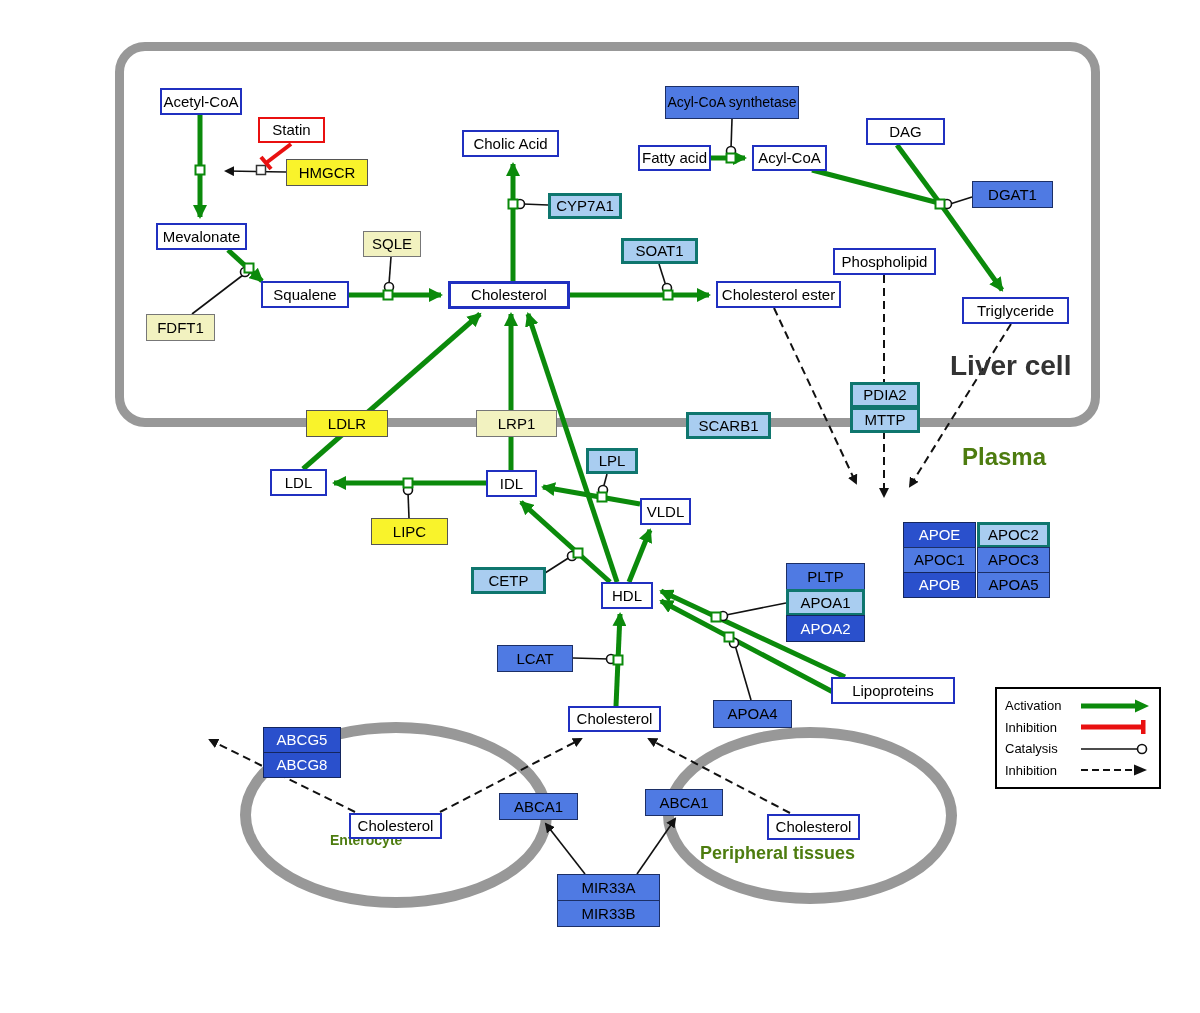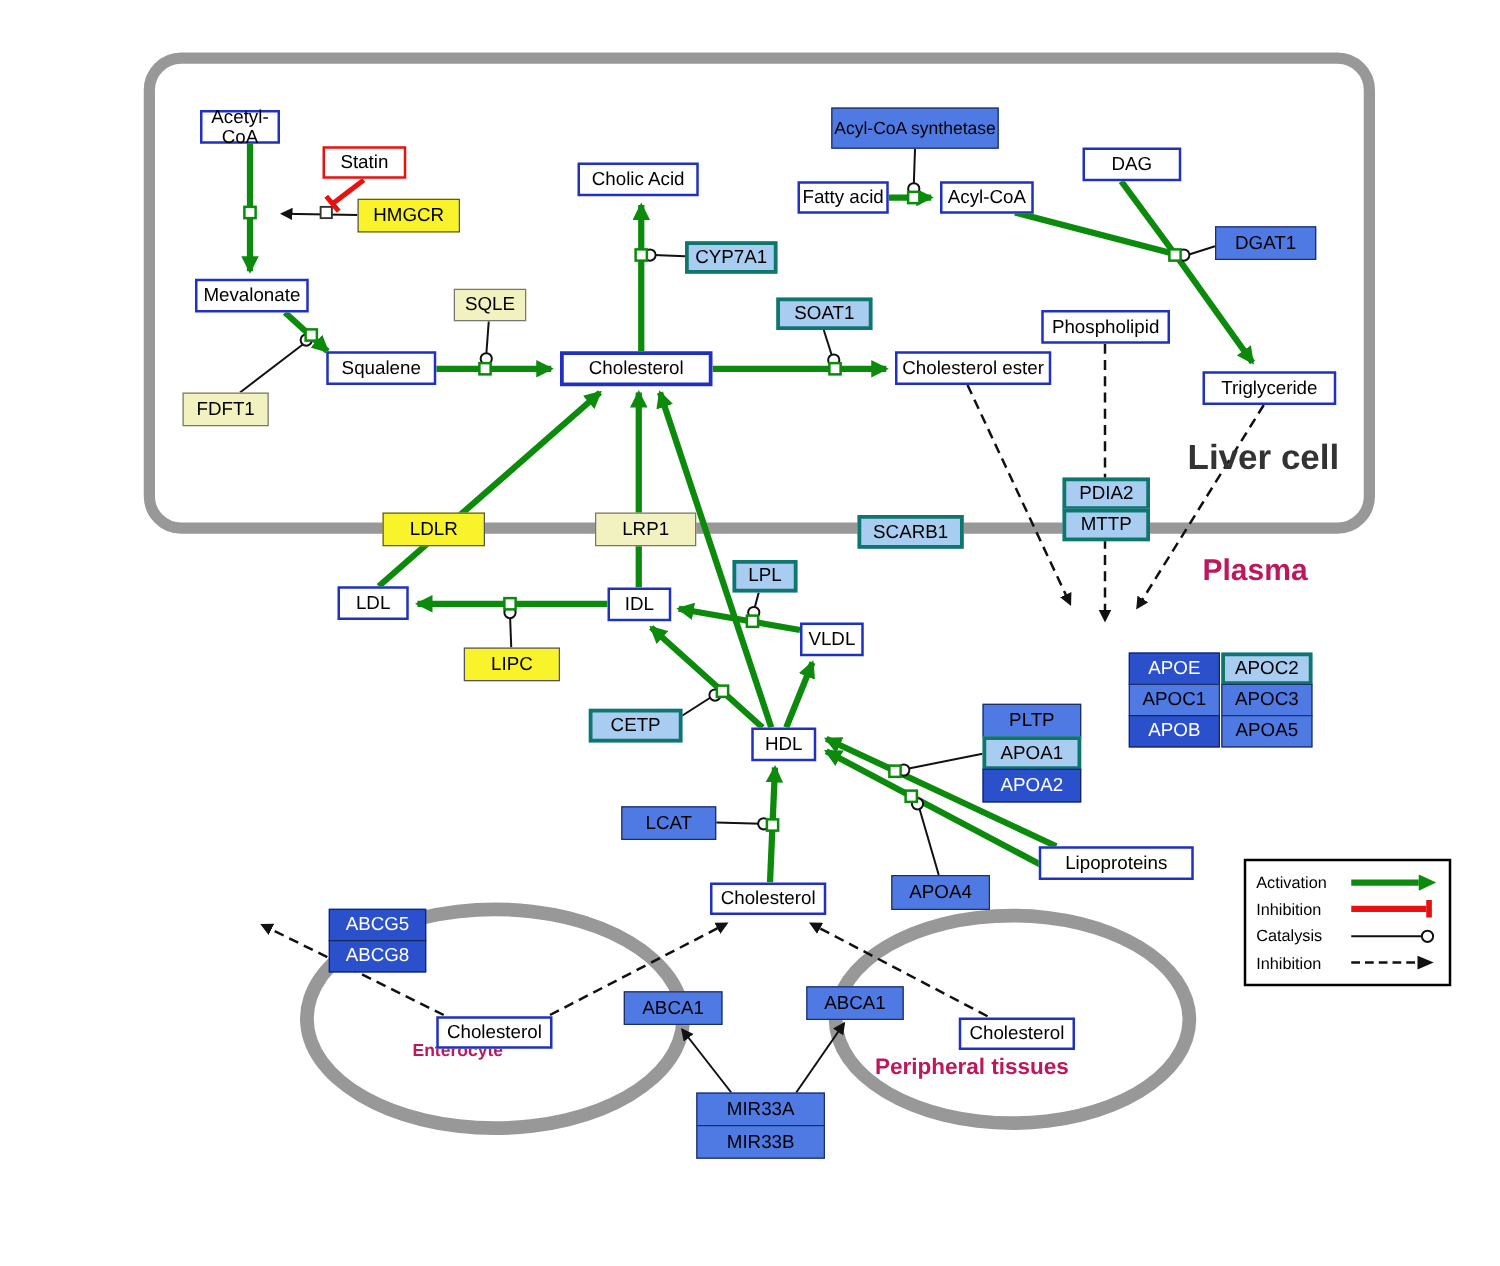--- a/index.html
+++ b/index.html
@@ -3,21 +3,21 @@
 <meta charset="utf-8">
 <style>
   html,body{margin:0;padding:0;background:#fff;}
   #canvas{position:relative;width:1200px;height:1013px;background:#fff;font-family:"Liberation Sans",sans-serif;overflow:hidden;}
 
   
   .compartment{position:absolute;box-sizing:border-box;z-index:0;background:transparent;}
   #liver{left:115px;top:42px;width:985px;height:385px;border:9px solid #989898;border-radius:30px;}
   #entero{left:240px;top:722px;width:312px;height:186px;border:11px solid #989898;border-radius:50%;}
   #periph{left:663px;top:727px;width:294px;height:177px;border:11px solid #989898;border-radius:50%;}
-  .comp-label{position:absolute;z-index:2;font-weight:bold;color:#be185d;white-space:nowrap;}
+  .comp-label{position:absolute;z-index:2;font-weight:bold;color:#4d7c0f;white-space:nowrap;}
   #liver-label{left:950px;top:350px;font-size:28px;color:#333;}
   #plasma-label{left:962px;top:443px;font-size:24px;}
   #entero-label{left:330px;top:832px;font-size:14px;}
   #periph-label{left:700px;top:843px;font-size:18px;}
 
   
   svg.edges{position:absolute;left:0;top:0;z-index:1;}
   .ge{stroke:#0b8a0b;stroke-width:5;fill:none;}
   .ce{stroke:#111;stroke-width:1.6;fill:none;}
   .de{stroke:#111;stroke-width:2;fill:none;stroke-dasharray:8 5;}
@@ -164,21 +164,21 @@
     <rect class="sq" x="711.5" y="612.5" width="9" height="9"></rect>
     <rect class="sq" x="724.5" y="632.5" width="9" height="9"></rect>
     <rect class="sq" x="613.5" y="655.5" width="9" height="9"></rect>
   </svg>
 
   <div class="comp-label" id="liver-label">Liver cell</div>
   <div class="comp-label" id="plasma-label">Plasma</div>
   <div class="comp-label" id="entero-label">Enterocyte</div>
   <div class="comp-label" id="periph-label">Peripheral tissues</div>
 
-  <div class="node met" style="left:160px;top:88px;width:64px;height:27px">Acetyl-CoA</div>
+  <div class="node met" style="left:160px;top:88px;width:82px;height:27px">Acetyl-CoA</div>
   <div class="node statin" style="left:258px;top:117px;width:67px;height:26px">Statin</div>
   <div class="node gy" style="left:286px;top:159px;width:82px;height:27px">HMGCR</div>
   <div class="node met" style="left:156px;top:223px;width:91px;height:27px">Mevalonate</div>
   <div class="node gpy" style="left:363px;top:231px;width:58px;height:26px">SQLE</div>
   <div class="node gpy" style="left:146px;top:314px;width:69px;height:27px">FDFT1</div>
   <div class="node met" style="left:261px;top:281px;width:88px;height:27px">Squalene</div>
   <div class="node met" style="left:462px;top:130px;width:97px;height:27px">Cholic Acid</div>
   <div class="node glb" style="left:548px;top:193px;width:74px;height:26px">CYP7A1</div>
   <div class="node met met-main" style="left:448px;top:281px;width:122px;height:28px">Cholesterol</div>
   <div class="node glb" style="left:621px;top:238px;width:77px;height:26px">SOAT1</div>

